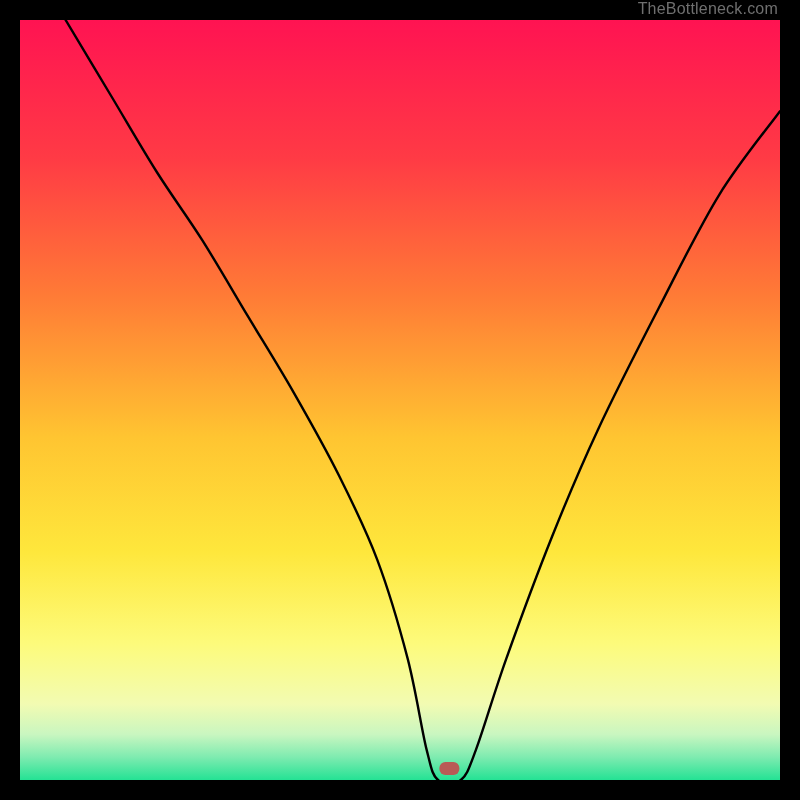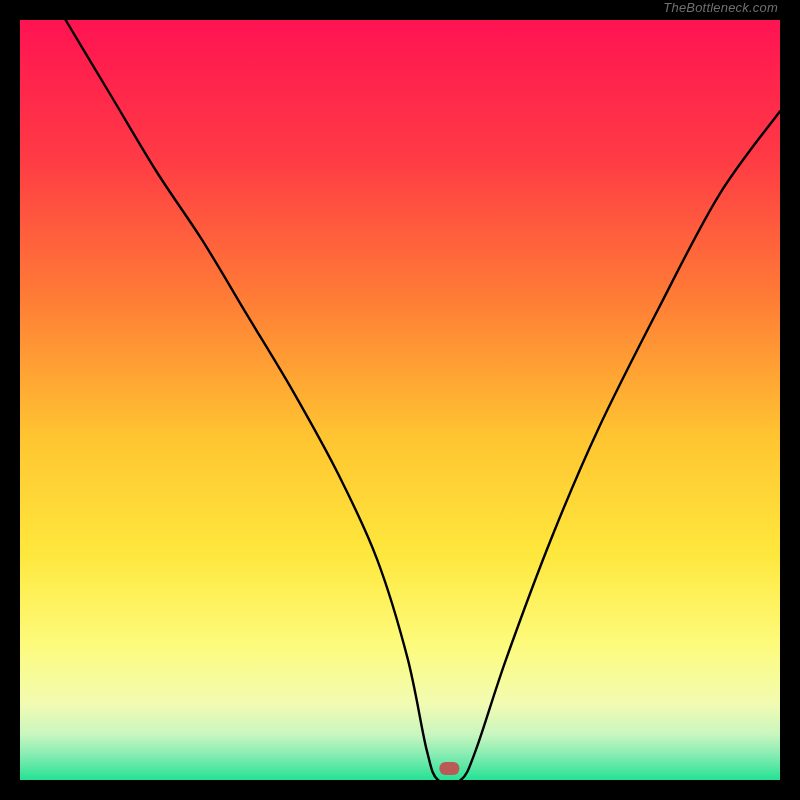--- a/index.html
+++ b/index.html
@@ -26,26 +26,25 @@
     top: 20px;
     width: 760px;
     height: 760px;
     overflow: hidden;
     
   }
   .watermark {
     position: absolute;
     top: 0px;
     right: 22px;
-    font-size: 13px;
+    font-size: 16px;
     color: #6f6f6f;
     font-weight: 500;
     letter-spacing: 0.2px;
     user-select: none;
-    font-style: italic;
   }
   svg {
     display: block;
   }
 </style>
 </head>
 <body>
 
 <div class="plot">
   <svg id="chart-svg" width="760" height="760" viewBox="0 0 760 760">

